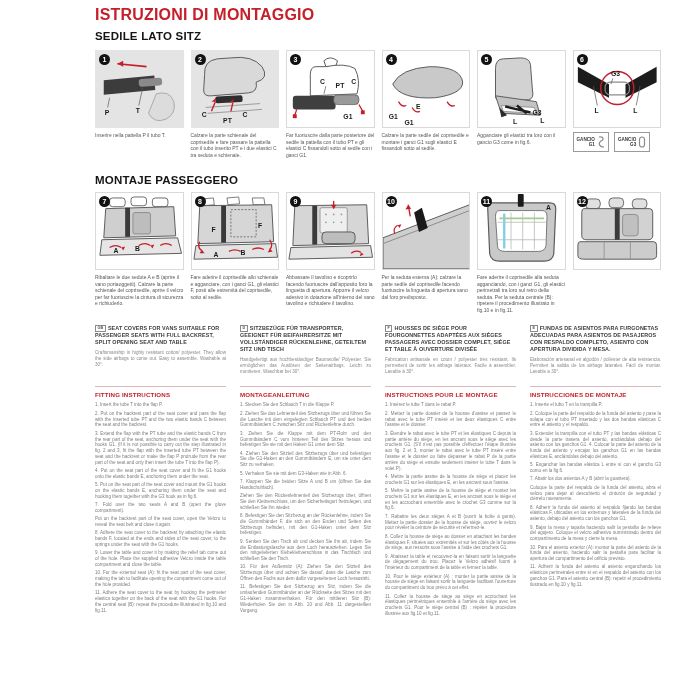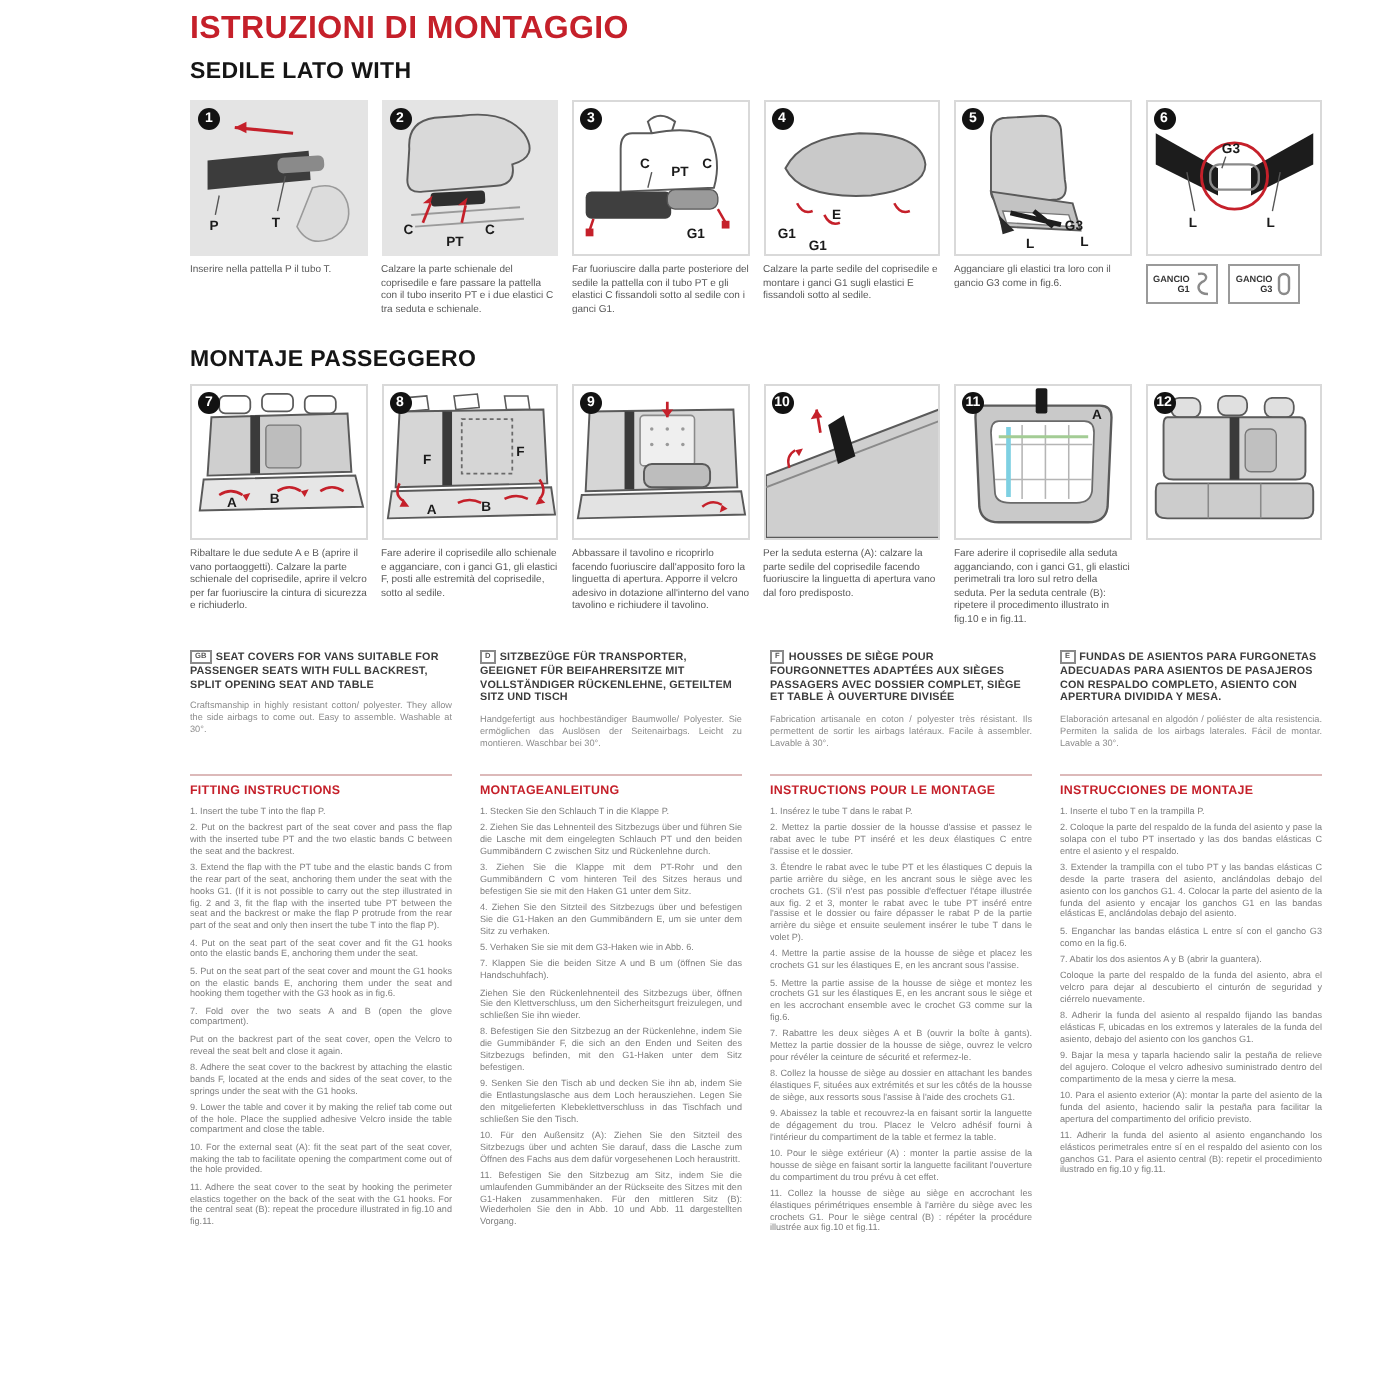--- a/index.html
+++ b/index.html
@@ -33,21 +33,21 @@
   .instr-col h3{margin:0 0 4px 0;font-size:6.2px;font-weight:bold;color:#c5202a;letter-spacing:.15px;}
   .instr-col p{margin:0 0 2.5px 0;font-size:4.55px;line-height:1.28;color:#7d7d7d;text-align:justify;}
 </style>
 </head>
 <body>
 
 <div class="page">
 <div class="content">
 
   <h1 class="title">ISTRUZIONI DI MONTAGGIO</h1>
-  <h2 class="section">SEDILE LATO WITH</h2>
+  <h2 class="section">SEDILE LATO SITZ</h2>
 
   <div class="steps-row">
 
     <div class="step-card c-gray">
       <span class="badge">1</span>
       <svg viewBox="0 0 89 78">
         <path d="M8,30 L60,25 L61,40 L8,45 Z" fill="#3c3c3c"></path>
         <rect x="44" y="28" width="24" height="8" rx="3" fill="#8a8a8a" transform="rotate(-4 56 32)"></rect>
         <path d="M62,44 Q76,40 80,52 Q83,64 72,70 Q60,75 54,64 Z" fill="#dcdcdc" stroke="#9a9a9a" stroke-width="0.8"></path>
         <line x1="52" y1="16" x2="22" y2="13" stroke="#c5202a" stroke-width="1.6"></line>

